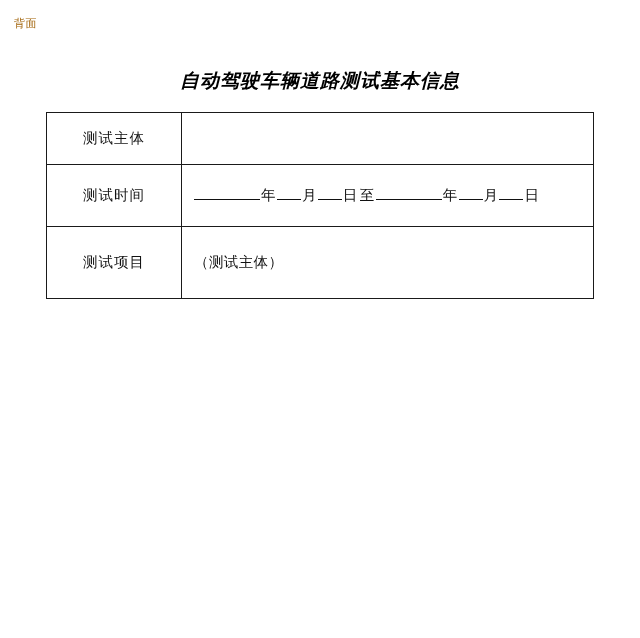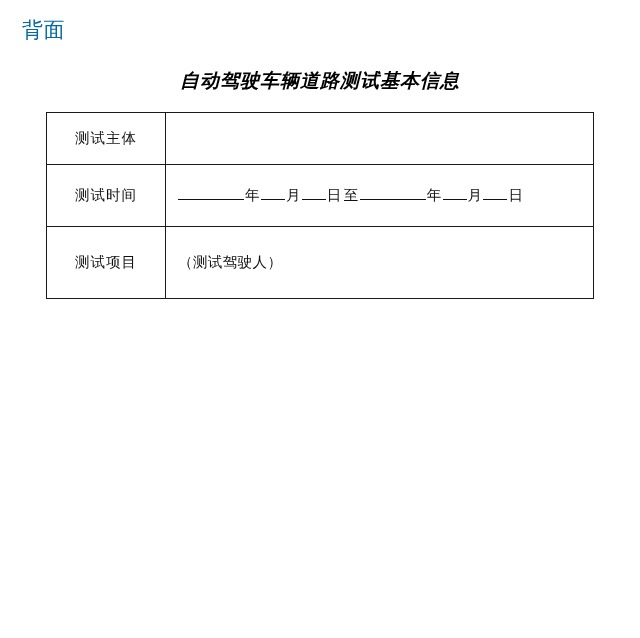--- a/index.html
+++ b/index.html
@@ -15,25 +15,25 @@
     overflow: hidden;
   }
   .page {
     position: relative;
     width: 640px;
     height: 638px;
     background: #ffffff;
   }
   .corner-label {
     position: absolute;
-    left: 22px;
+    left: 14px;
     top: 16px;
-    font-size: 21px;
+    font-size: 11px;
     font-family: "Liberation Sans", "DejaVu Sans", sans-serif;
-    color: #0369a1;
+    color: #a16207;
     letter-spacing: 0.5px;
   }
   .doc-title {
     position: absolute;
     left: 0;
     top: 68px;
     width: 640px;
     text-align: center;
     font-size: 19px;
     font-weight: bold;
@@ -56,21 +56,21 @@
   table.info-table td {
     border: 1px solid #1a1a1a;
     vertical-align: middle;
     font-size: 14.5px;
     color: #111111;
     font-family: "Liberation Sans", "DejaVu Sans", sans-serif;
   }
   td.label-cell {
     width: 118px;
     text-align: center;
-    padding: 6px 0;
+    padding: 6px 8px;
     letter-spacing: 1px;
   }
   td.value-cell {
     padding: 8px 10px 8px 12px;
     line-height: 1.55;
     letter-spacing: 0.4px;
   }
   .row-h1 { height: 52px; }
   .row-h2 { height: 74px; }
   .row-h3 { height: 74px; }
@@ -112,19 +112,19 @@
           <td class="value-cell"></td>
         </tr>
         <tr class="row-h4">
           <td class="label-cell">测试时间</td>
           <td class="value-cell date-line">
             <span class="underline-long"></span><span class="txt">年</span><span class="underline-short"></span><span class="txt">月</span><span class="underline-short"></span><span class="txt">日</span><span class="txt">至</span><span class="underline-long"></span><span class="txt">年</span><span class="underline-short"></span><span class="txt">月</span><span class="underline-short"></span><span class="txt">日</span>
           </td>
         </tr>
         <tr class="row-h6">
           <td class="label-cell">测试项目</td>
-          <td class="value-cell">（测试驾驶人）</td>
+          <td class="value-cell">（测试主体）</td>
         </tr>
       </tbody>
     </table>
   </div>
 
 </div>
 
 </body></html>

